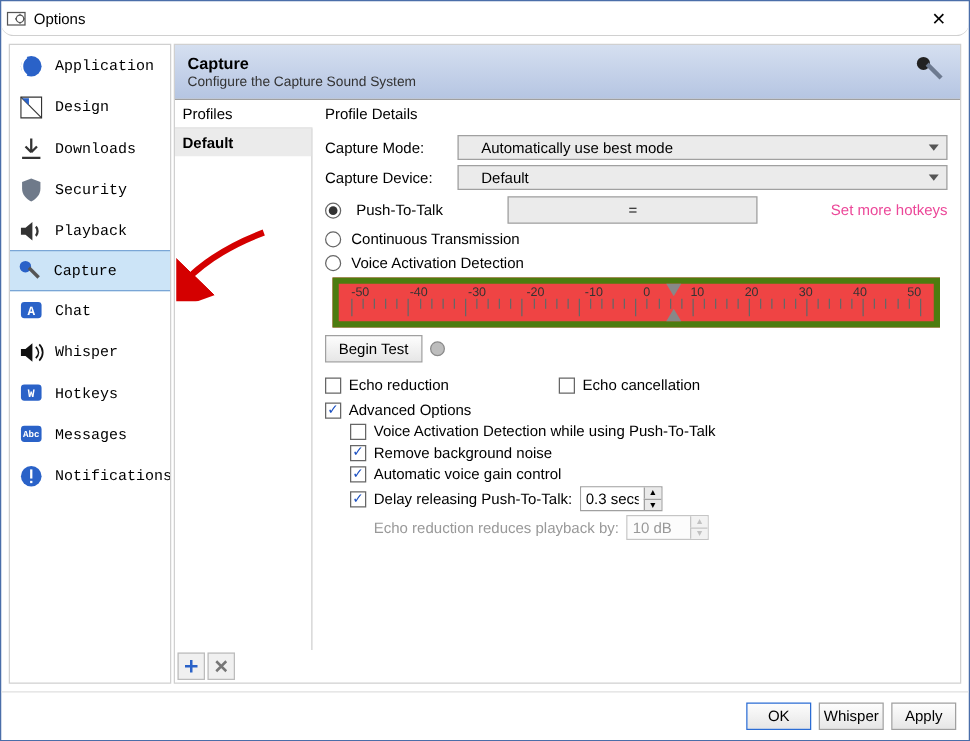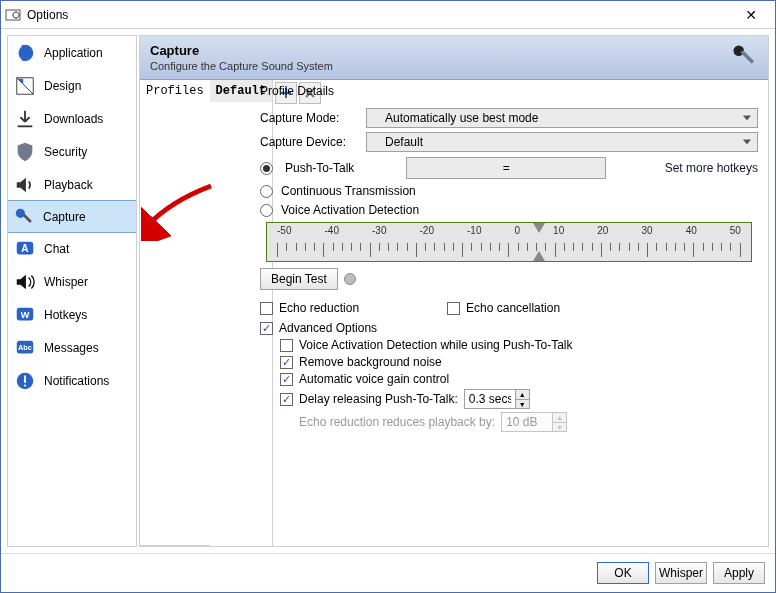--- a/index.html
+++ b/index.html
@@ -1,52 +1,52 @@
 <!DOCTYPE html>
 <html><head>
 <meta charset="utf-8">
 <style>
   * { box-sizing: border-box; margin: 0; padding: 0; }
   body { font-family: "Segoe UI", Tahoma, sans-serif; font-size: 12px; background: #fff; color: #000; }
   .window { width: 776px; height: 593px; border: 1px solid #4a6ea9; position: relative; display: flex; flex-direction: column; }
-  .titlebar { height: 28px; display: flex; align-items: center; padding: 0 4px; border-bottom: 1px solid #d0d0d0; }
+  .titlebar { height: 28px; display: flex; align-items: center; padding: 0 4px; border-bottom: 1px solid #d0d0d0; border-radius: 10px; }
   .title-icon { width: 16px; height: 16px; margin-right: 6px; }
   .title-text { flex: 1; font-size: 12px; }
   .close-btn { width: 40px; height: 24px; display: flex; align-items: center; justify-content: center; font-size: 14px; cursor: pointer; }
   .body { flex: 1; display: flex; padding: 6px; gap: 2px; min-height: 0; }
-  .sidebar { width: 130px; border: 1px solid #d0d0d0; background: #fff; overflow: hidden; }
+  .sidebar { width: 130px; border: 1px solid #d0d0d0; background: #fff; overflow: hidden; font-family: Liberation Mono, monospace; }
   .side-item { display: flex; align-items: center; height: 33px; padding: 0 6px; gap: 8px; cursor: pointer; }
   .side-item.selected { background: #cce4f7; border: 1px solid #7aa6d6; margin: -1px; padding: 0 5px; }
   .side-icon { width: 22px; height: 22px; flex: 0 0 22px; display:flex; align-items:center; justify-content:center; }
   .side-label { font-size: 12px; }
   .main { flex: 1; display: flex; flex-direction: column; border: 1px solid #d0d0d0; min-width: 0; position: relative; }
   .header { background: linear-gradient(#d5dff0, #b5c5e2); border-bottom: 1px solid #a0a0a0; padding: 6px 10px; display: flex; align-items: center; gap: 10px; }
   .header-text h2 { font-size: 13px; font-weight: bold; }
   .header-text p { font-size: 11px; color: #333; margin-top: 2px; }
   .header-icon { margin-left: auto; }
   .content { display: flex; flex: 1; min-height: 0; }
-  .profiles-col { width: 110px; display:flex; flex-direction:row;font-family:Liberation Mono, monospace; }
+  .profiles-col { width: 110px; display:flex; flex-direction:column; }
   .profiles-head { padding: 4px 6px; font-size: 12px; border-bottom: 1px solid #d0d0d0; }
   .profiles-list { flex:1; border-right: 1px solid #d0d0d0; background:#fff; }
   .profile-item { padding: 4px 6px; background:#ebebeb; font-weight:bold; cursor:pointer; }
   .profiles-tools { display:flex; gap:2px; padding:2px; }
   .tool-btn { width:22px; height:22px; border:1px solid #bcbcbc; background:#f0f0f0; display:flex; align-items:center; justify-content:center; cursor:pointer; }
   .details { flex:1; padding: 4px 10px 4px 10px; font-size:12px; overflow:hidden; }
   .details-head { padding: 0 0 6px 0; }
   .row { display:flex; align-items:center; margin: 4px 0; gap:6px; }
   .row .lbl { width: 100px; }
   .dropdown { flex:1; height:20px; border:1px solid #a0a0a0; background:#ebebeb; display:flex; align-items:center; padding:0 18px; cursor:pointer; position:relative; font-size:12px; }
   .dropdown::after { content:""; position:absolute; right:6px; top:50%; transform:translateY(-50%); border-left:4px solid transparent; border-right:4px solid transparent; border-top:5px solid #555; }
   .radio-row { display:flex; align-items:flex-end; gap:8px; margin:5px 0; }
   .radio { width:13px; height:13px; border:1px solid #666; border-radius:50%; display:inline-flex; align-items:center; justify-content:center; cursor:pointer; }
   .radio.checked::after { content:""; width:7px; height:7px; background:#333; border-radius:50%; }
   .ptt-row { display:flex; align-items:center; gap:12px; }
   .hotkey-box { width:200px; height:22px; border:1px solid #a0a0a0; background:#ebebeb; display:flex; align-items:center; justify-content:center; margin-left:40px; cursor:pointer; }
-  .link { color:#0f172a; cursor:pointer; }
-  .ruler { border:1px solid #4d7c0f; height:40px; margin:4px 6px 6px 6px; background:#e5e5e5; position:relative; font-size:10px; }
+  .link { color:#ec4899; cursor:pointer; }
+  .ruler { border:5px solid #4d7c0f; height:40px; margin:4px 6px 6px 6px; background:#ef4444; position:relative; font-size:10px; }
   .ruler .labels { display:flex; justify-content:space-between; padding:2px 10px 0 10px; color:#333; font-size:10px;}
   .ruler .ticks { position:absolute; left:10px; right:10px; bottom:2px; height:16px; display:flex; justify-content:space-between; }
   .ruler .ticks span { width:1px; background:#666; height:8px; }
   .ruler .ticks span.major { height:14px; }
   .ruler .marker { position:absolute; top:0; left:55%; width:0; height:0; border-left:6px solid transparent; border-right:6px solid transparent; border-top:10px solid #888; }
   .ruler .marker2 { position:absolute; bottom:0; left:55%; width:0; height:0; border-left:6px solid transparent; border-right:6px solid transparent; border-bottom:10px solid #888; }
   .btn { height:22px; padding: 0 10px; border:1px solid #a0a0a0; background:linear-gradient(#fdfdfd,#e6e6e6); cursor:pointer; font-size:12px; display:inline-flex; align-items:center; }
   .dot { width:12px; height:12px; border-radius:50%; background:#bdbdbd; border:1px solid #8a8a8a; display:inline-block; }
   .chk-row { display:flex; align-items:center; gap:6px; margin:3px 0; }
   .chk { width:13px; height:13px; border:1px solid #666; display:inline-flex; align-items:center; justify-content:center; cursor:pointer; background:#fff; }

